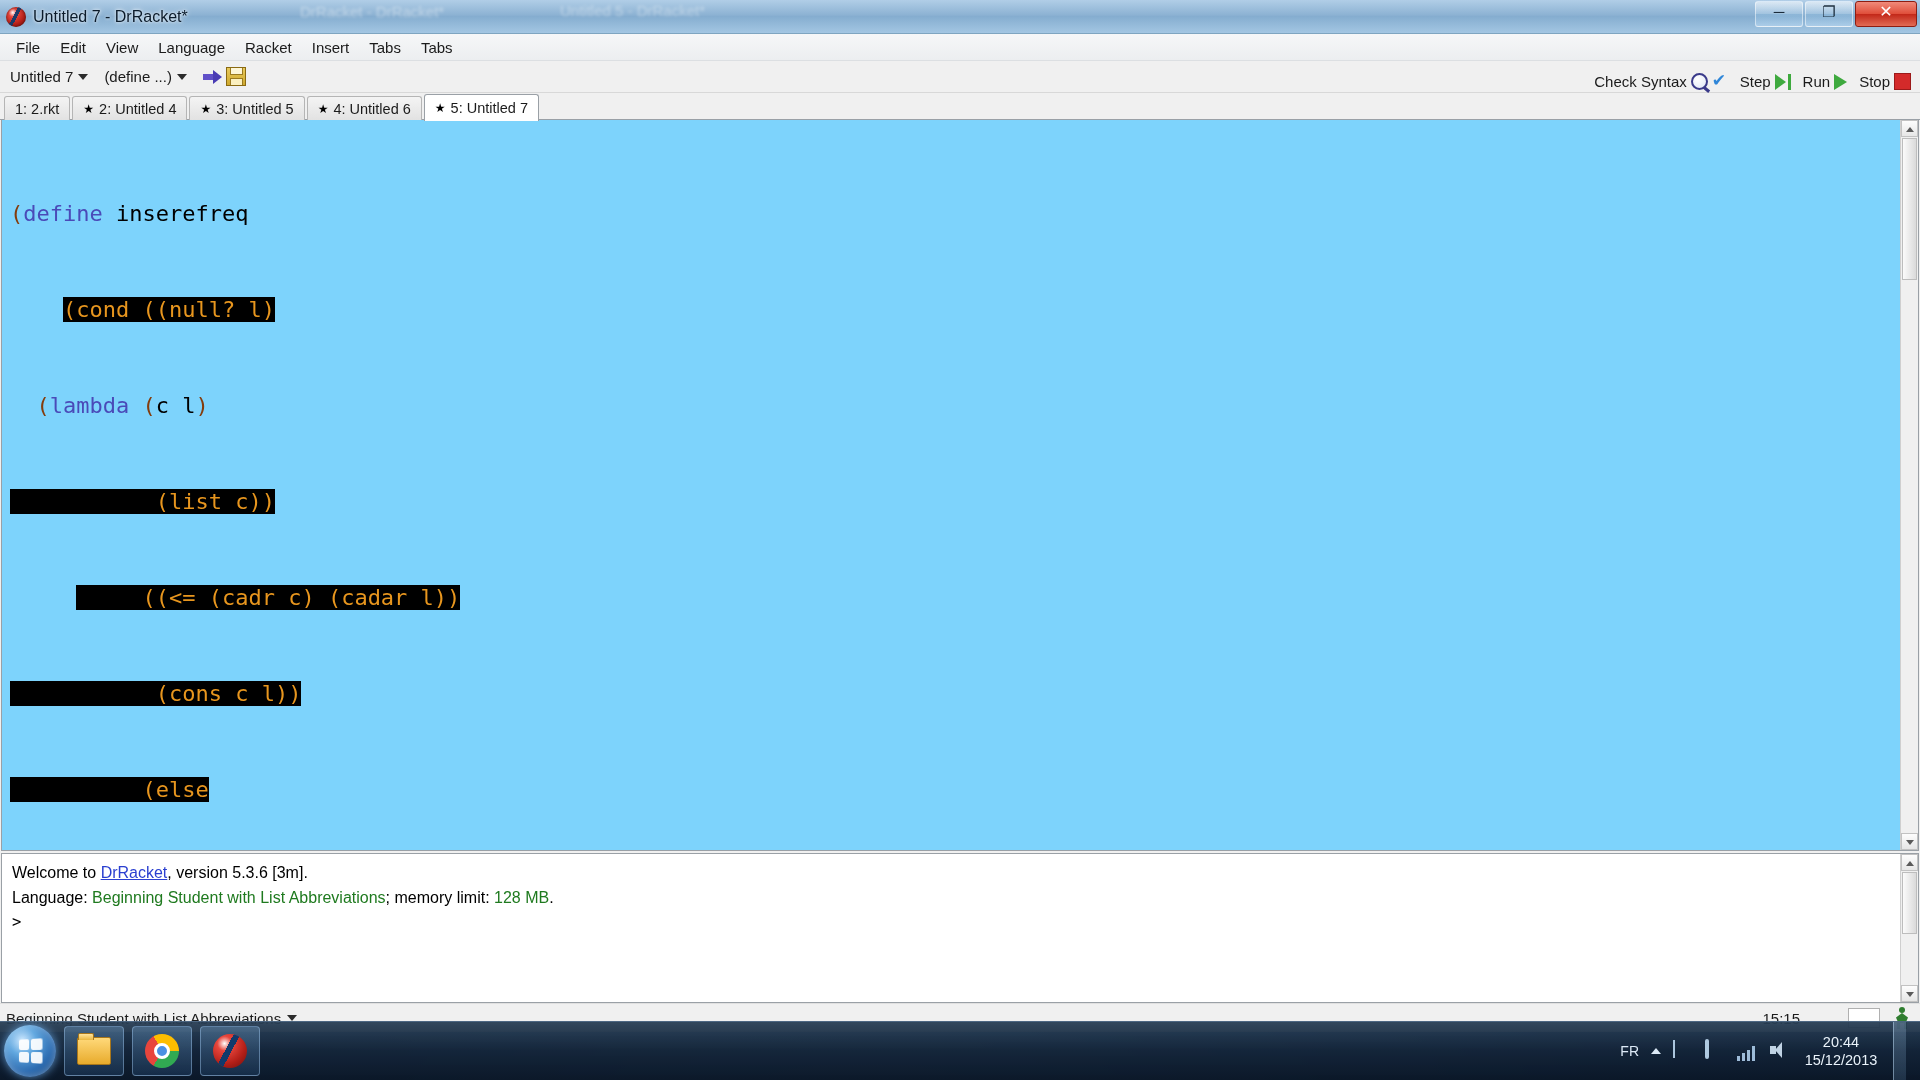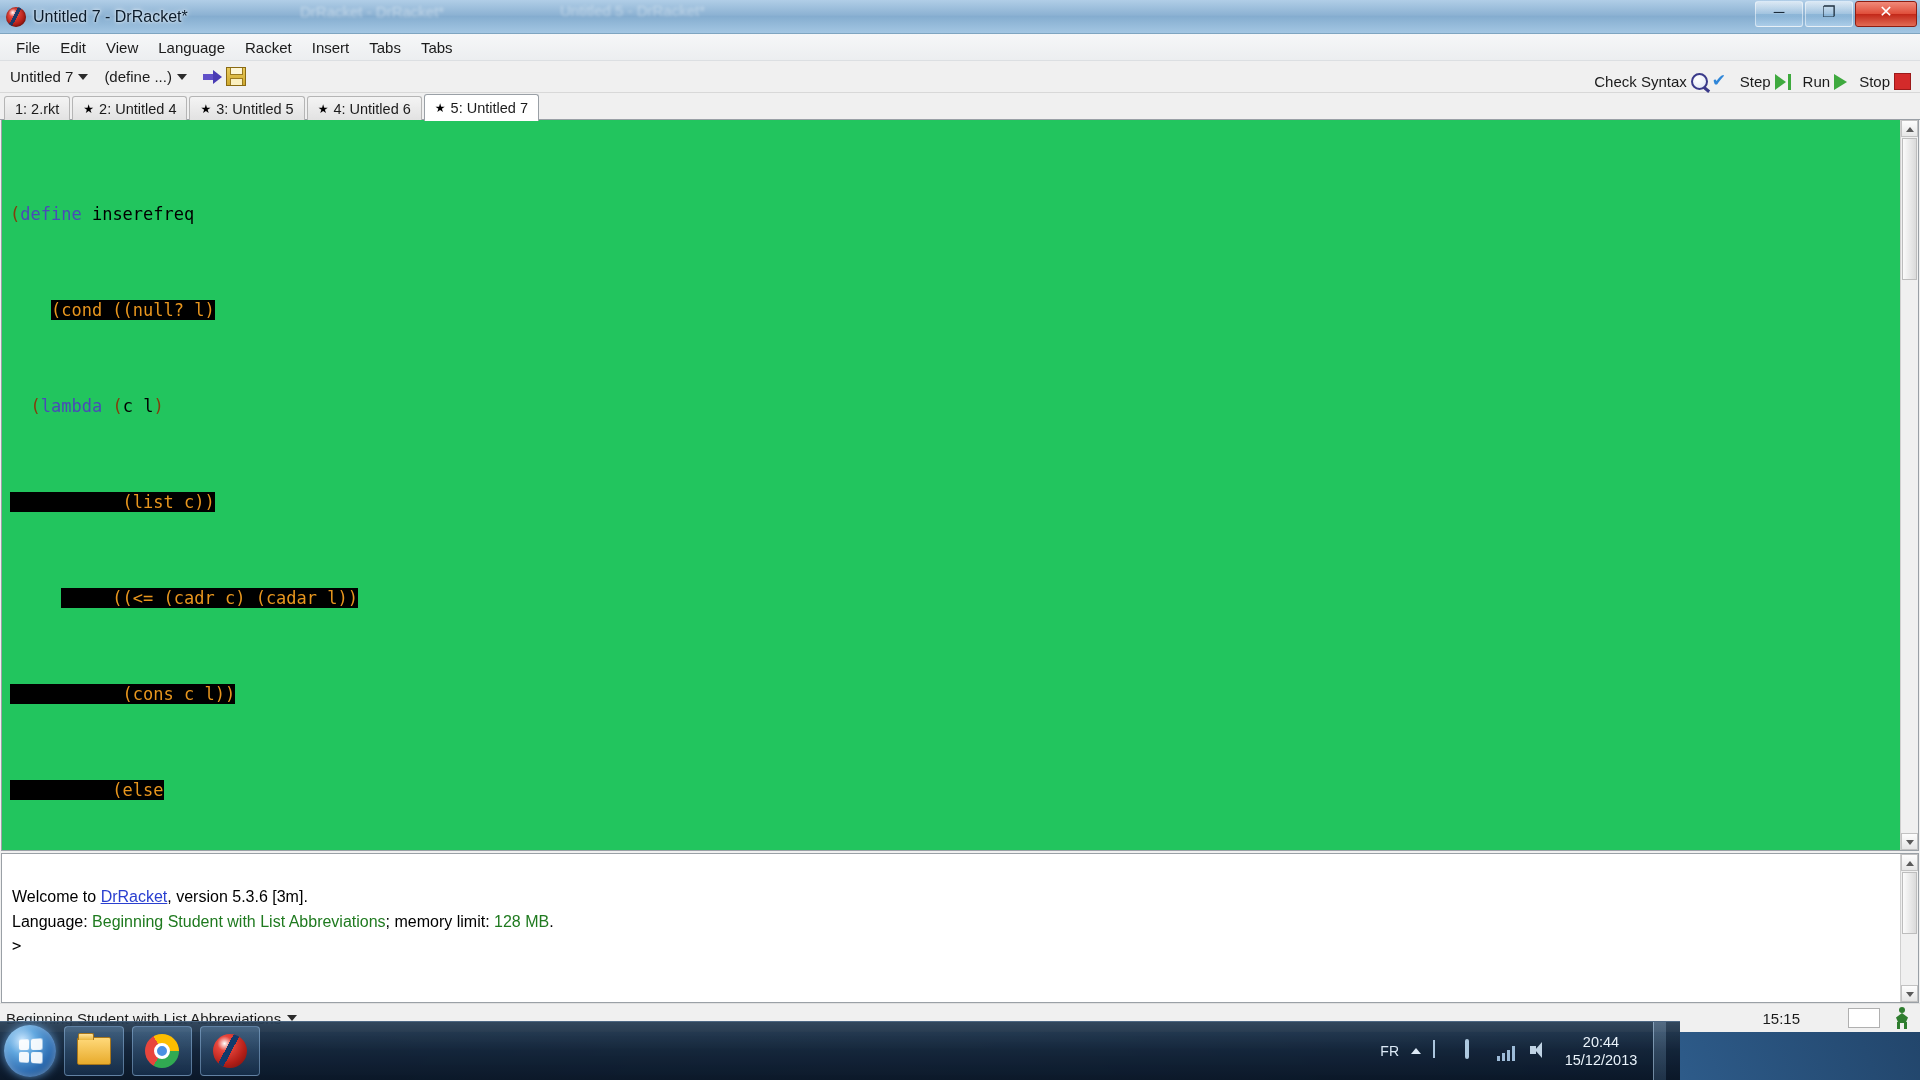--- a/index.html
+++ b/index.html
@@ -255,24 +255,24 @@
     border: 1px solid #9aa0a6;
     border-top: none;
     margin: 0 1px;
     display: flex;
   }
   .editor {
     position: relative;
     flex: 1;
     overflow: hidden;
     font-family: "DejaVu Sans Mono", "Liberation Mono", monospace;
-    font-size: 17px;
+    font-size: 22px;
     line-height: 24px;
     padding: 10px 0 0 8px;
-    background: #22c55e;
+    background: #7dd3fc;
     white-space: pre;
     color: #000;
   }
   .code-line { height: 24px; position: relative; white-space: pre; }
   .kw       { color: #4a4ab8; }
   .paren    { color: #843c0c; }
   .ident    { color: #000; }
   .sel-dark { background: #000000; color: #e8961e; }
 
   
@@ -313,21 +313,20 @@
     margin: 2px 1px 0 1px;
     display: flex;
   }
   .repl {
     flex: 1;
     padding: 6px 1px 0 10px;
     font-family: "Liberation Sans", sans-serif;
     font-size: 16px;
     line-height: 25px;
     overflow: hidden;
-    margin-top: 24px;
   }
   .repl .link { color: #2a3fd0; text-decoration: underline; }
   .repl .lang-name { color: #1f7a1f; }
   .repl .memlimit { color: #1f7a1f; }
   .repl .err {
     color: #e02b2b; font-style: italic;
     font-family: "DejaVu Sans Mono","Liberation Mono", monospace; font-size: 15.5px;
   }
   .repl .prompt { font-family: "DejaVu Sans Mono","Liberation Mono", monospace; font-size: 15.5px; color:#000; }
 
@@ -358,21 +357,21 @@
     clip-path: polygon(50% 0,100% 45%,80% 100%,20% 100%,0 45%);
   }
   .racket-person .legs {
     position:absolute; left:5px; top:15px; width:10px; height:7px;
     background: linear-gradient(90deg,#2f7d2f 0 3px, transparent 3px 7px, #2f7d2f 7px 10px);
   }
 
   
   .taskbar {
     position: absolute; left: 0; bottom: 0;
-    width: 1680px; height: 58px;
+    width: 1920px; height: 58px;
     background: linear-gradient(180deg, rgba(40,62,85,.95) 0%, rgba(18,34,54,.97) 50%, rgba(10,22,38,.98) 100%);
     border-top: 1px solid rgba(140,180,220,.5);
     display: flex; align-items: center;
   }
   .start-orb {
     width: 52px; height: 52px; margin-left: 4px; border-radius: 50%;
     background: radial-gradient(circle at 35% 30%, #cfe9ff 0%, #62a8e0 28%, #2a6ab0 62%, #0d3a70 100%);
     box-shadow: 0 0 10px rgba(120,190,255,.7), inset 0 0 8px rgba(255,255,255,.4);
     position: relative; flex: none;
   }

